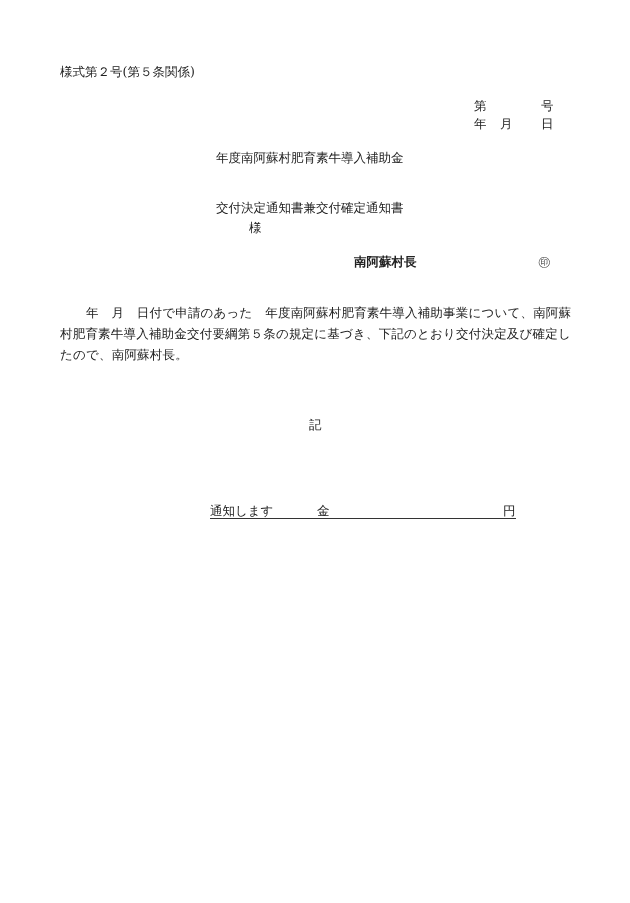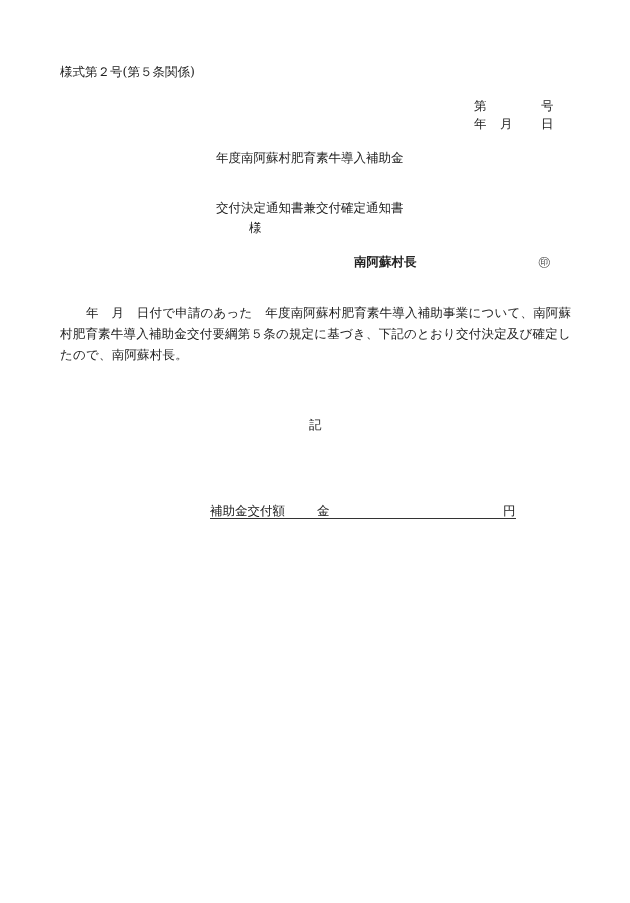--- a/index.html
+++ b/index.html
@@ -38,16 +38,16 @@
   <div class="abs" style="left:249px; top:220px;">様</div>
 
   <div class="abs" style="left:354px; top:254px;font-weight:bold;">南阿蘇村長</div>
   <div class="abs" style="left:538px; top:254px;">㊞</div>
 
   <div class="para">年　月　日付で申請のあった　年度南阿蘇村肥育素牛導入補助事業について、南阿蘇村肥育素牛導入補助金交付要綱第５条の規定に基づき、下記のとおり交付決定及び確定したので、南阿蘇村長。</div>
 
   <div class="abs" style="left:309px; top:417px;">記</div>
 
   <div class="amount-line"></div>
-  <div class="abs" style="left:210px; top:503px;">補助金交付額</div>
+  <div class="abs" style="left:210px; top:503px;">通知します</div>
   <div class="abs" style="left:317px; top:503px;">金</div>
   <div class="abs" style="left:503px; top:503px;">円</div>
 </div>
 
 </body></html>

